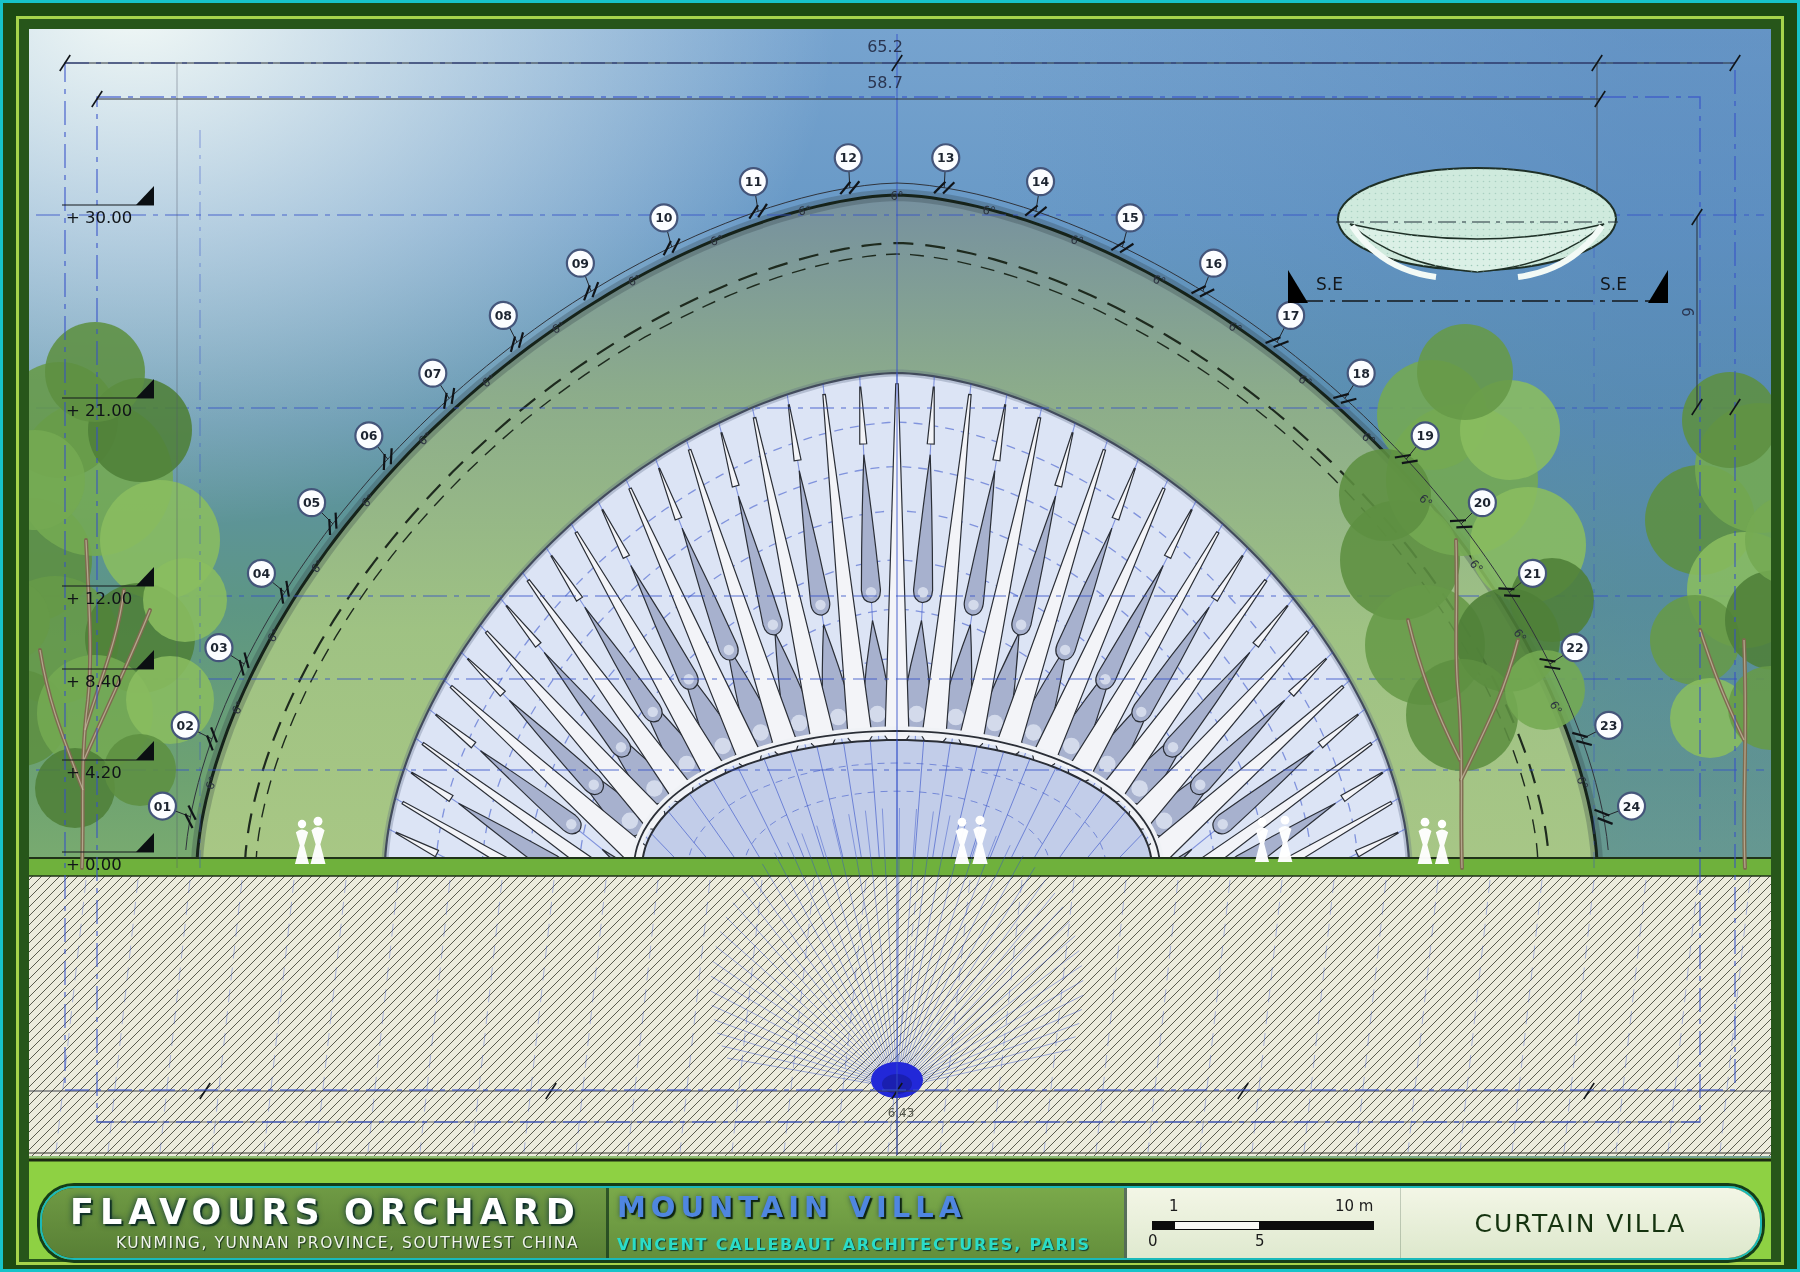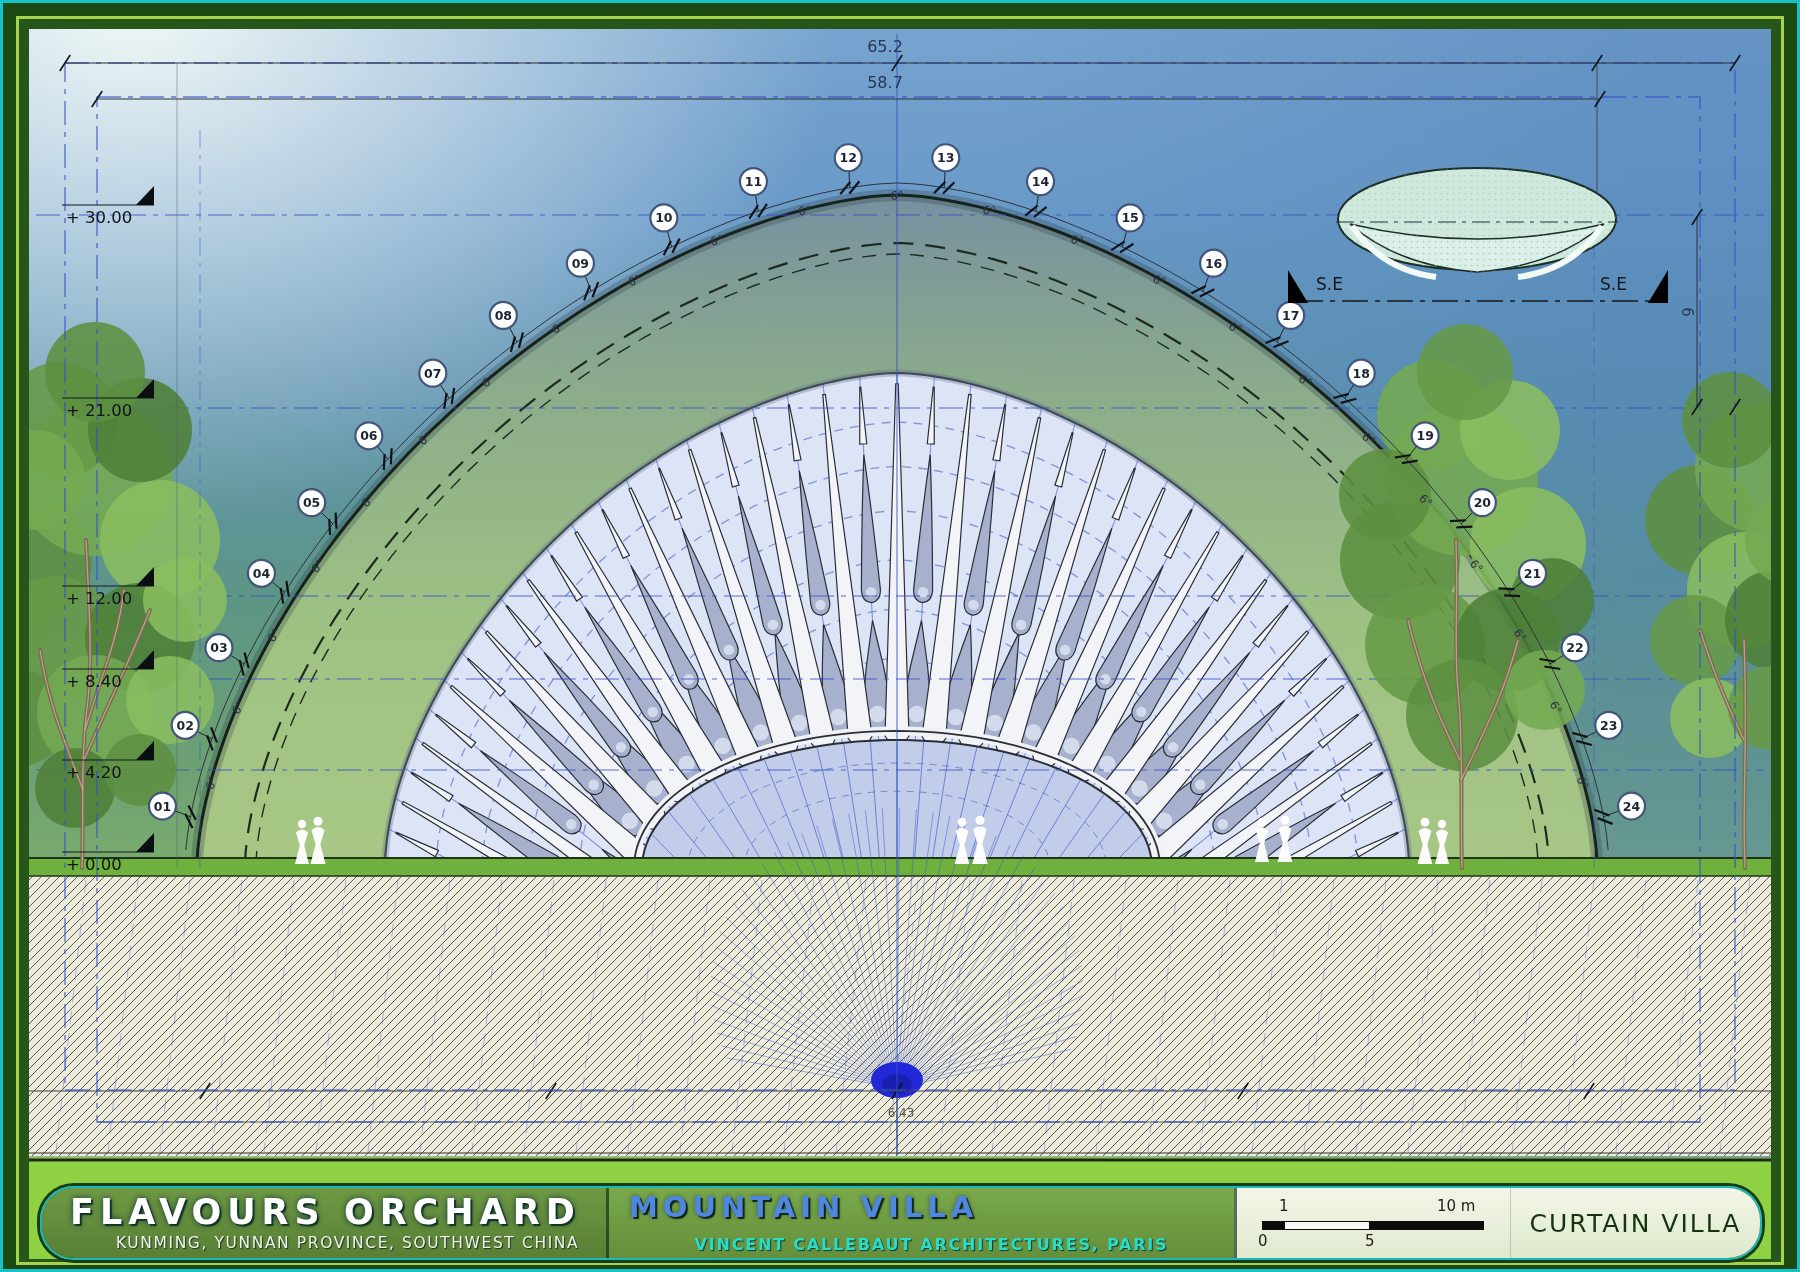--- a/index.html
+++ b/index.html
@@ -14,34 +14,34 @@
       linear-gradient(90deg, rgba(90,140,190,0) 55%, rgba(80,130,185,0.45) 92%),
       linear-gradient(180deg,#76a3cf 0%,#6899c6 16%,#5d92ab 32%,#5d9684 47%,#6ea271 61%,#83b36f 74%,#8fbc74 88%,#93c077 100%);}
   svg.dwg{position:absolute;left:0;top:0;z-index:2;}
   
   .titlebar{position:absolute;left:40px;top:1186px;width:1718px;height:70px;z-index:5;
     border:2px solid #19b9ba;border-radius:34px;overflow:hidden;display:flex;
     box-shadow:inset 0 0 0 2px #12391a, 0 0 0 3px #143d18;
     background:linear-gradient(180deg,#85b54e 0%,#6f9e41 45%,#5f8d38 100%);}
   .tb-sec{height:100%;display:flex;flex-direction:column;justify-content:center;box-sizing:border-box;}
   .tb-project{width:564px;padding-left:28px;background:linear-gradient(180deg,#6f9a44,#587f35);}
-  .tb-villa{width:628px;padding-left:20px;border-left:3px solid rgba(8,40,20,0.65);
+  .tb-villa{width:518px;padding-left:8px;border-left:3px solid rgba(8,40,20,0.65);
     background:linear-gradient(180deg,#7aa94a,#648f3c);}
   .tb-scale{width:276px;position:relative;border-left:3px solid rgba(8,40,20,0.65);
     background:linear-gradient(180deg,#f3f6e6,#dfe9cf);}
   .tb-draw{flex:1;border-left:1px solid rgba(8,40,20,0.2);align-items:center;justify-content:center;
     display:flex;flex-direction:row;background:linear-gradient(180deg,#f3f6e6,#dde8cc);}
   .tb-project-name{font-size:35px;font-weight:bold;letter-spacing:6px;color:#ffffff;line-height:1.05;
     text-shadow:0 0 6px rgba(8,40,60,.85),2px 2px 1px #17391c;}
   .tb-project-loc{font-size:15.5px;letter-spacing:1.6px;color:#f0f5ec;margin-top:3px;
     text-shadow:1px 1px 1px rgba(10,30,20,.8);margin-left:46px;}
   .tb-villa-name{font-size:29px;font-weight:bold;letter-spacing:5px;color:#4f86e0;line-height:1.05;
     text-shadow:2px 2px 1px #0e2412,0 0 5px rgba(10,30,70,.5);}
   .tb-villa-arch{font-size:16px;font-weight:bold;letter-spacing:1.8px;color:#2bdcc8;margin-top:12px;
-    text-shadow:1px 1px 1px rgba(5,40,40,.85);text-align:center;}
+    text-shadow:1px 1px 1px rgba(5,40,40,.85);}
   .tb-draw-name{font-size:25px;letter-spacing:2px;color:#15330f;font-weight:normal;}
   
   .sb-bar{position:absolute;left:25px;top:33px;width:222px;height:9px;background:#0c0c0c;}
   .sb-white{position:absolute;left:23px;top:1px;width:84px;height:7px;background:#f8f8f4;}
   .sb-lbl{position:absolute;font-size:15px;color:#1b1b1b;}
 </style>
 </head>
 <body>
 
 <div class="sheet">
@@ -810,21 +810,21 @@
     <div class="tb-sec tb-project">
       <div class="tb-project-name">FLAVOURS ORCHARD</div>
       <div class="tb-project-loc">KUNMING, YUNNAN PROVINCE, SOUTHWEST CHINA</div>
     </div>
     <div class="tb-sec tb-villa">
       <div class="tb-villa-name">MOUNTAIN VILLA</div>
       <div class="tb-villa-arch">VINCENT CALLEBAUT ARCHITECTURES, PARIS</div>
     </div>
     <div class="tb-sec tb-scale">
       <div class="sb-lbl" style="left:42px;top:9px;">1</div>
-      <div class="sb-lbl" style="left:200px;top:9px;">10 m</div>
+      <div class="sb-lbl" style="left:208px;top:9px;">10 m</div>
       <div class="sb-bar">
         <div class="sb-white"></div>
       </div>
       <div class="sb-lbl" style="left:21px;top:44px;">0</div>
       <div class="sb-lbl" style="left:128px;top:44px;">5</div>
     </div>
     <div class="tb-sec tb-draw">
       <span class="tb-draw-name">CURTAIN VILLA</span>
     </div>
   </div>

